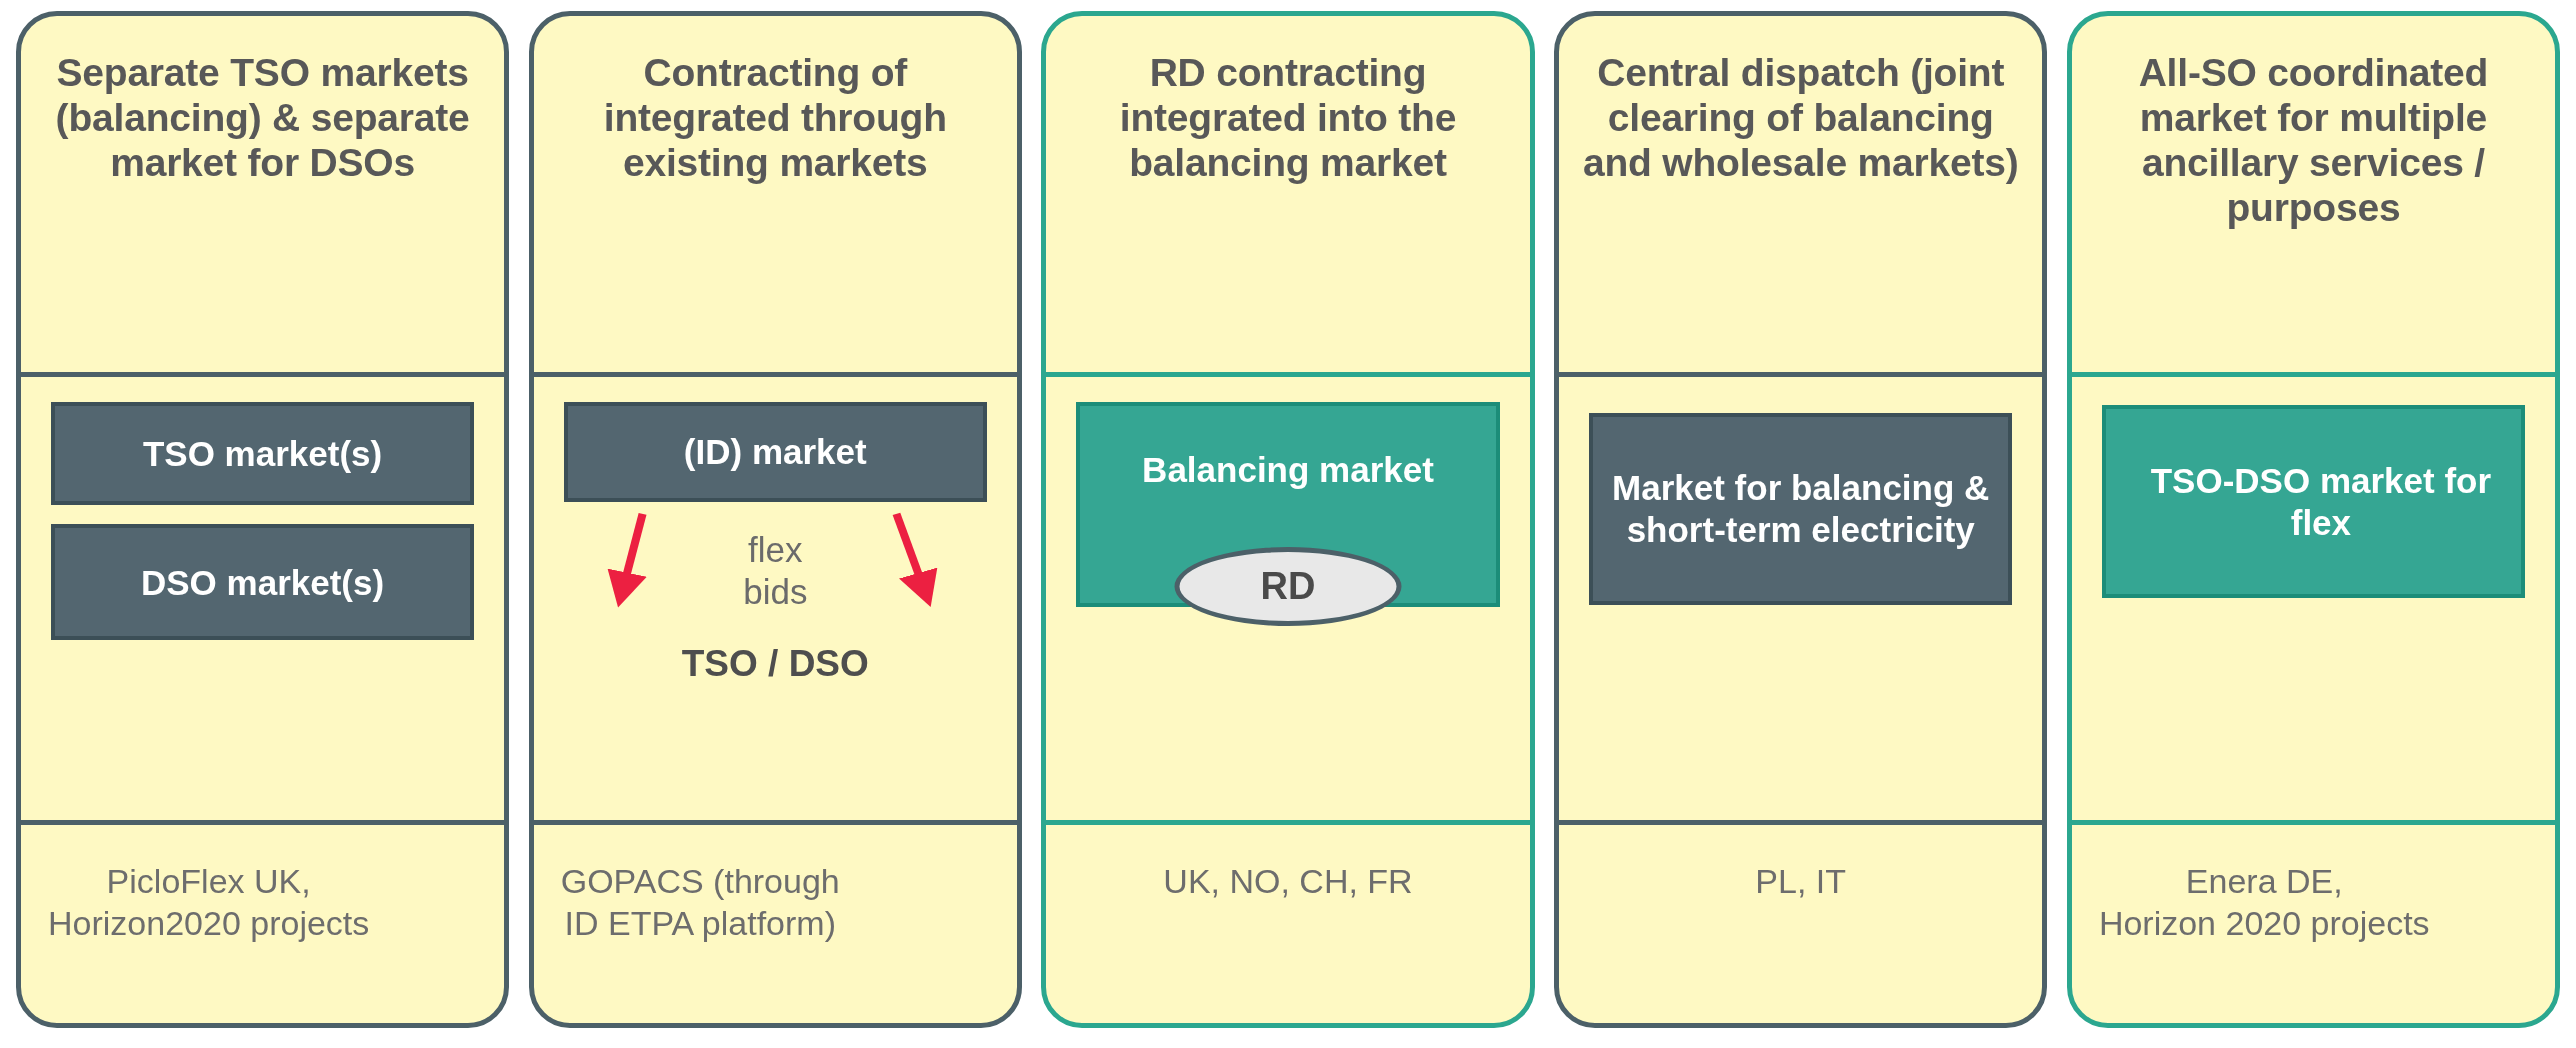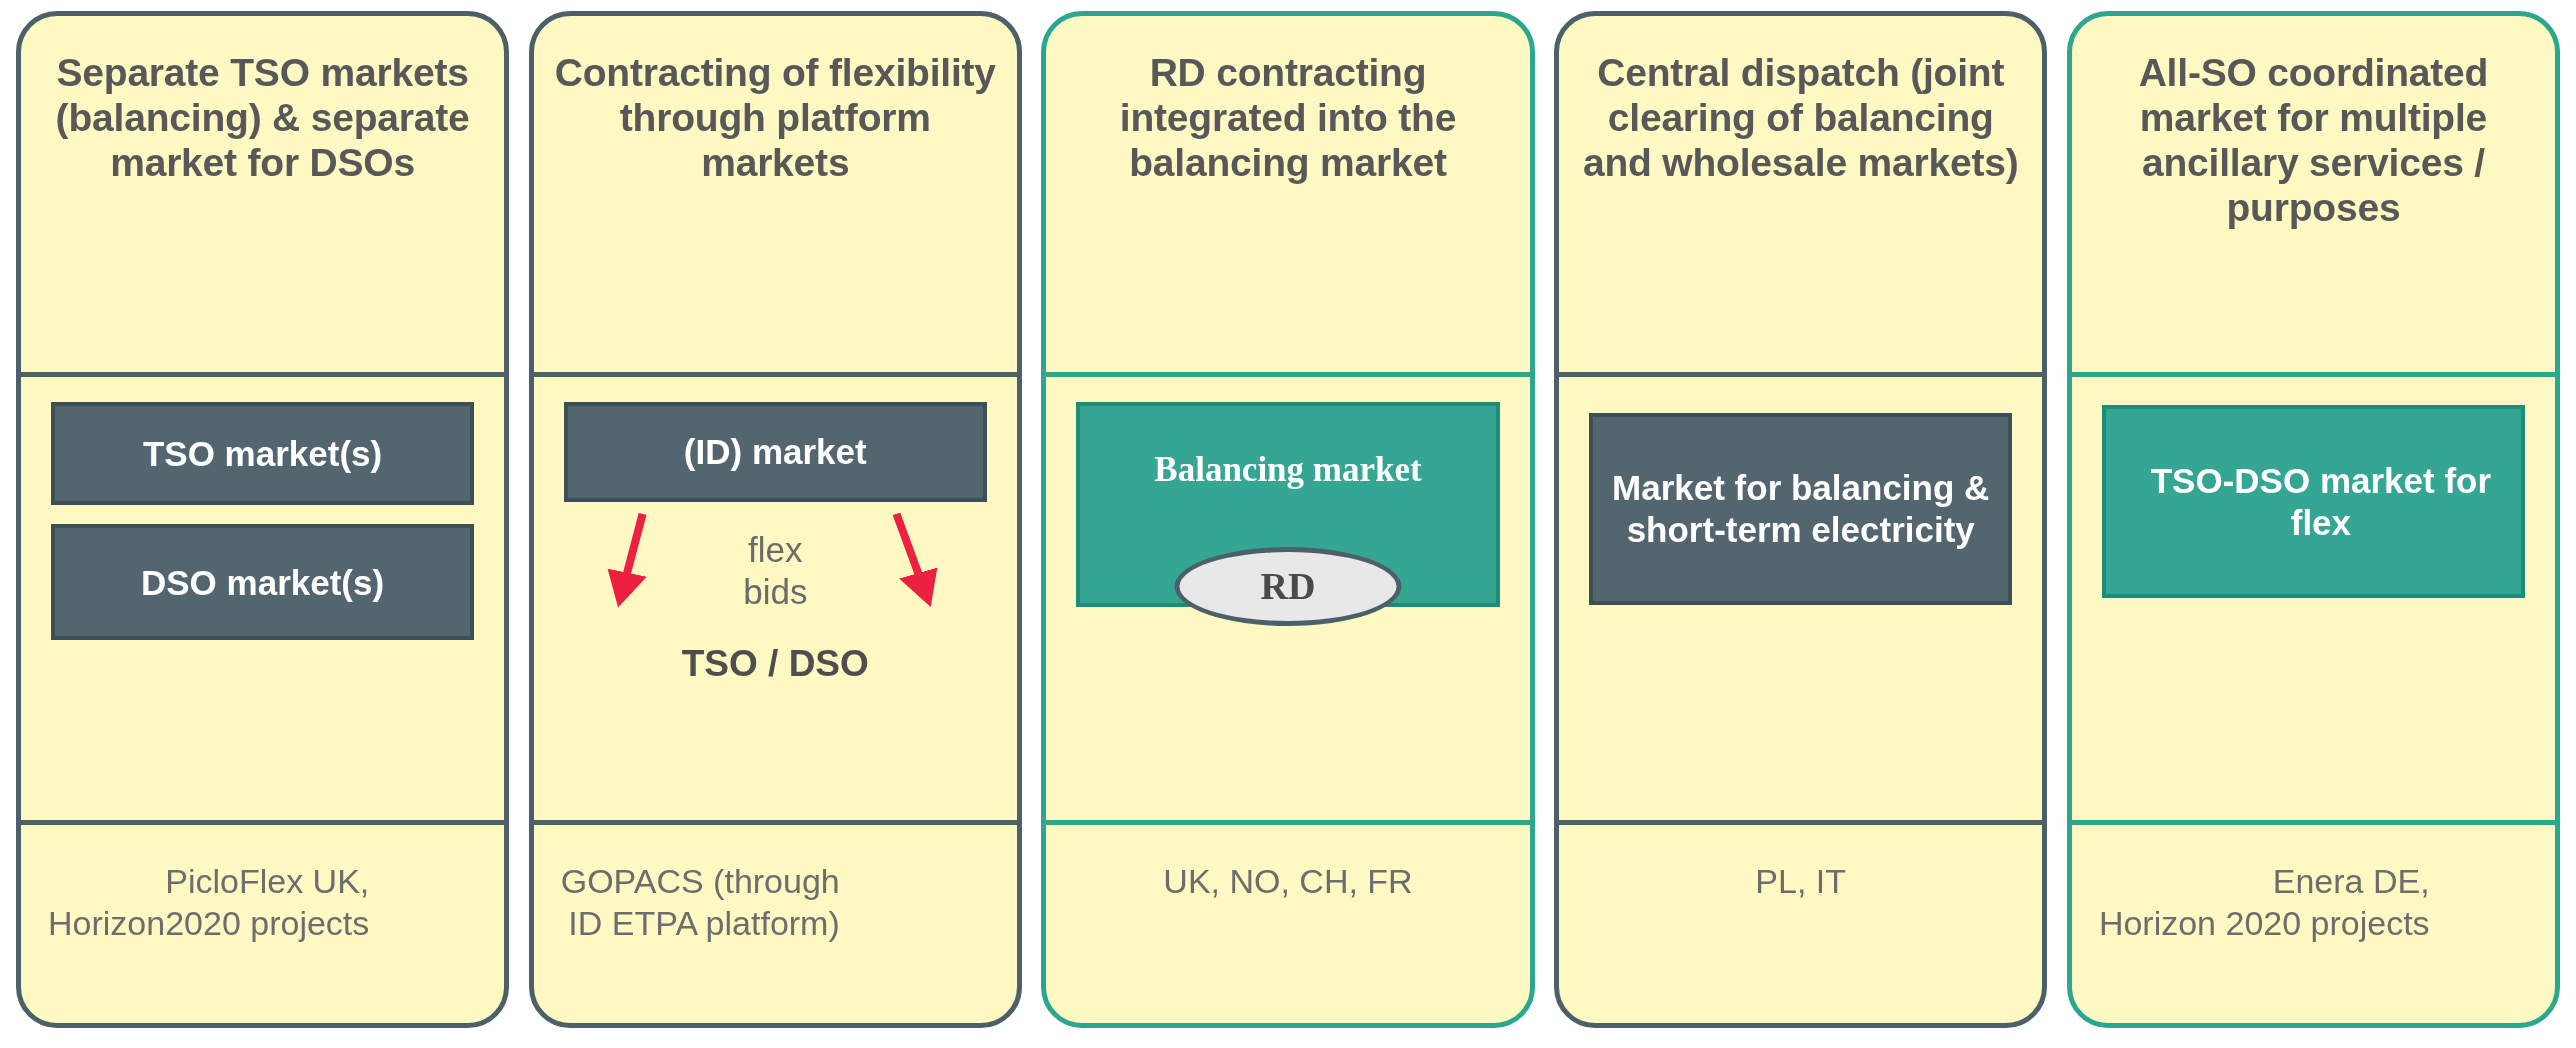--- a/index.html
+++ b/index.html
@@ -103,21 +103,20 @@
   .mbox-id     { height: 100px; }
   .mbox-central{ height: 192px; margin-top: 11px; }
   .mbox-tsodso { height: 193px; margin-top: 3.6px; padding-left: 22px; }
 
   
   .mbox-balancing {
     height: 205px;
     position: relative;
     align-items: flex-start;
     padding-top: 43px;
-    font-family: Liberation Serif, serif;
   }
   .rd-oval {
     position: absolute;
     left: 50%;
     transform: translateX(-50%);
     bottom: -23px;
     width: 227px;
     height: 79px;
     border-radius: 50%;
     background: #e8e8e8;
@@ -173,21 +172,21 @@
     justify-content: flex-start;
     align-items: flex-start;
   }
   .col-footer.centered {
     justify-content: center;
   }
   .footer-text {
     font-size: 34px;
     line-height: 1.22;
     color: #6d6d6d;
-    text-align: right;
+    text-align: center;
     white-space: pre-line;
   }
   .footer-text.center { text-align: center; }
 </style>
 </head>
 <body>
 
 <div id="diagram">
 
   <div class="column">
@@ -203,21 +202,21 @@
       </div>
     </div>
     <div class="col-footer">
       <div class="footer-text">PicloFlex UK,
 Horizon2020 projects</div>
     </div>
   </div>
 
   <div class="column">
     <div class="col-header">
-      <div class="col-title">Contracting of flexibility through platform markets</div>
+      <div class="col-title">Contracting of integrated through existing markets</div>
     </div>
     <div class="col-body">
       <div class="mbox mbox-id">
         <span>(ID) market</span>
       </div>
       <div class="arrow-area">
         <svg viewBox="0 0 420 150" preserveAspectRatio="none">
           <defs>
             <marker id="ah" markerWidth="5" markerHeight="5" refX="2.6" refY="2.5" orient="auto">
               <path d="M0,0 L5,2.5 L0,5 Z" fill="#ec2041"></path>

